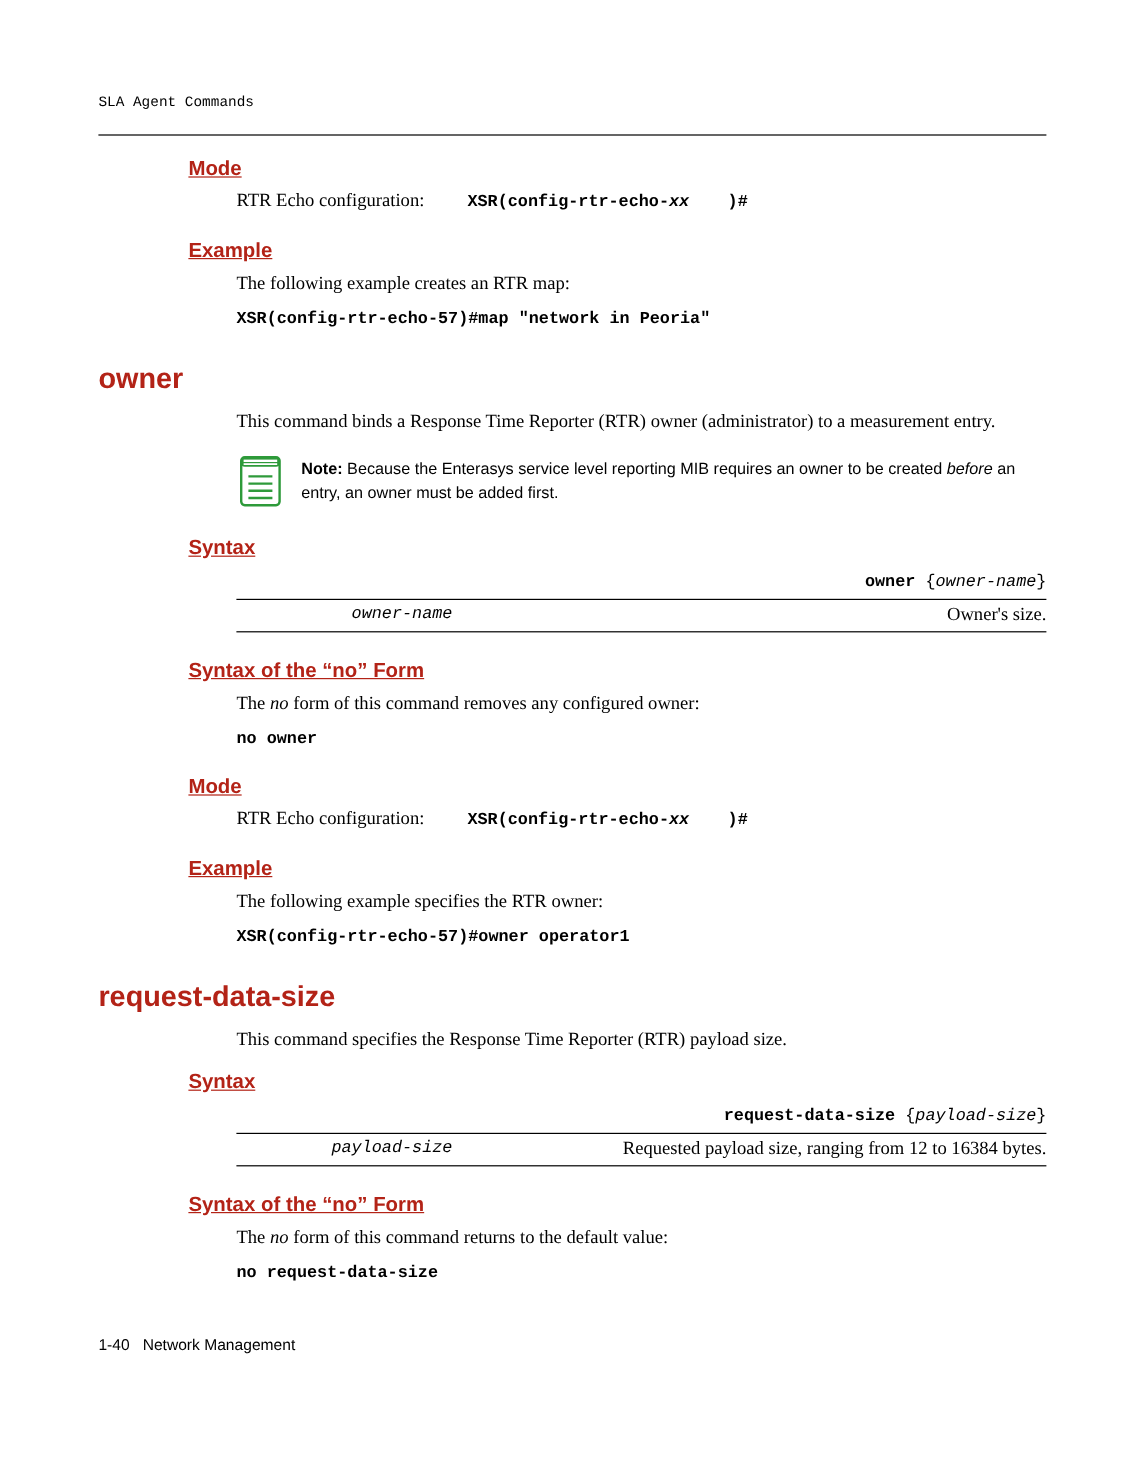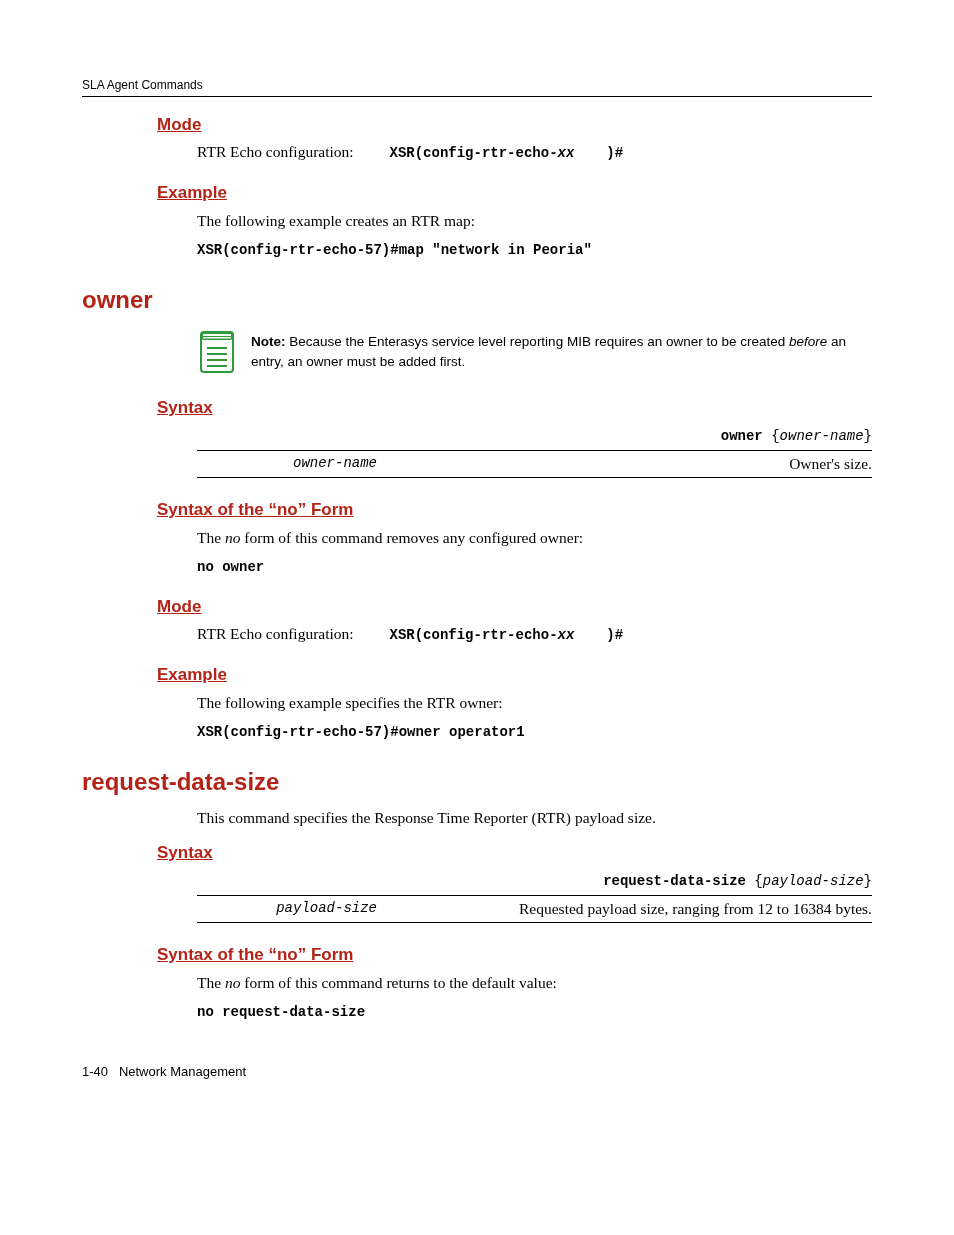--- a/index.html
+++ b/index.html
@@ -8,24 +8,24 @@
     font-family: "Palatino Linotype", "Book Antiqua", Palatino, serif;
     color: #000;
     background: #fff;
     width: 954px;
   }
   .page {
     padding: 78px 82px 30px 82px;
     box-sizing: border-box;
   }
   .hdr-text {
-    font-family: Liberation Sans, sans-serif;
+    font-family: Liberation Mono, monospace;
     font-size: 12px;
     color: #000;
-    padding-bottom: 4px;
+    padding-bottom: 20px;
     border-bottom: 1px solid #000;
     margin-bottom: 18px;
   }
   .h-sub {
     font-family: Arial, Helvetica, sans-serif;
     font-weight: bold;
     font-size: 17px;
     color: #b32317;
     margin-left: 75px;
     margin-top: 22px;
@@ -136,20 +136,21 @@
   <div class="h-sub" style="margin-top:6px;">Mode</div>
   <div class="mode-line">
     <span>RTR Echo configuration: </span><span class="mode-code">XSR(config-rtr-echo-</span><span class="mode-code-it">xx</span><span class="mode-code">)#</span>
   </div>
 
   <div class="h-sub">Example</div>
   <div class="body-p">The following example creates an RTR map:</div>
   <div class="code-line">XSR(config-rtr-echo-57)#map "network in Peoria"</div>
 
   <div class="h-cmd">owner</div>
+  <div class="body-p">This command binds a Response Time Reporter (RTR) owner (administrator) to a measurement entry.</div>
 
   <div class="note-row">
     <div class="note-icon">
       <svg width="40" height="48" viewBox="0 0 40 48">
         <rect x="4" y="4" width="32" height="40" rx="3" ry="3" fill="#fff" stroke="#2e9a3a" stroke-width="2"></rect>
         <rect x="4" y="4" width="32" height="8" rx="3" ry="3" fill="#2e9a3a"></rect>
         <rect x="6" y="6" width="28" height="2" fill="#fff"></rect>
         <rect x="6" y="9" width="28" height="1.5" fill="#fff"></rect>
         <line x1="10" y1="20" x2="30" y2="20" stroke="#2e9a3a" stroke-width="2"></line>
         <line x1="10" y1="26" x2="30" y2="26" stroke="#2e9a3a" stroke-width="2"></line>

